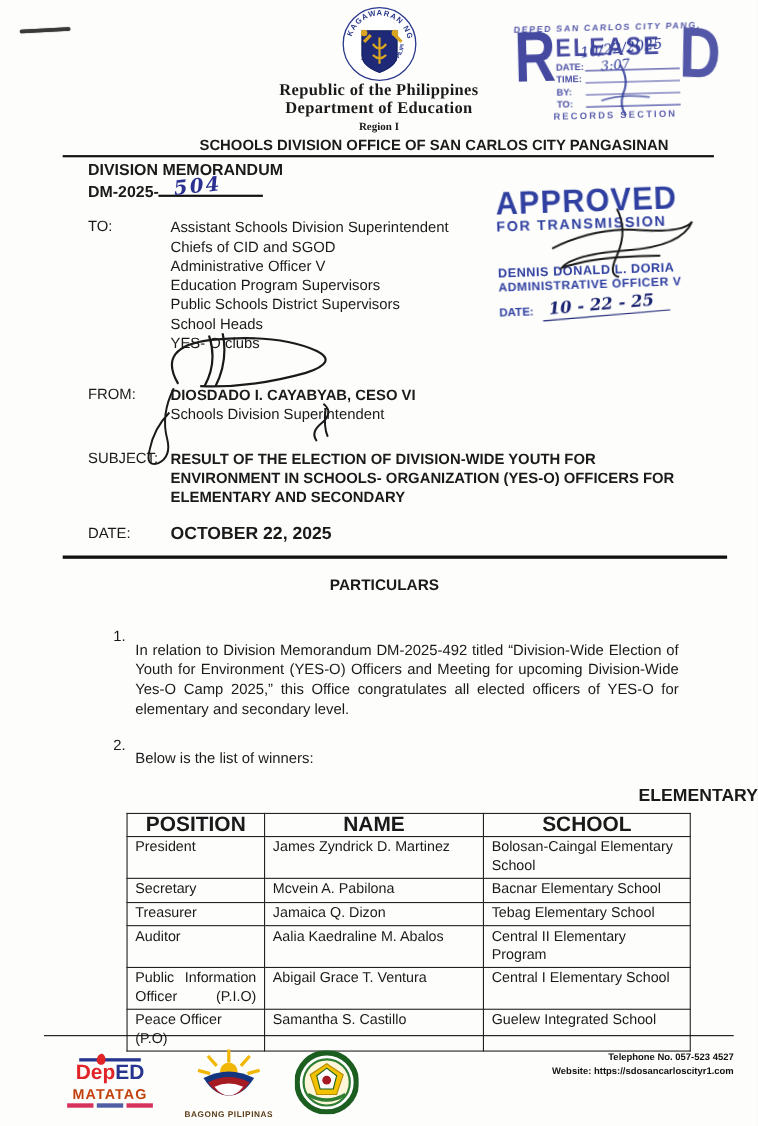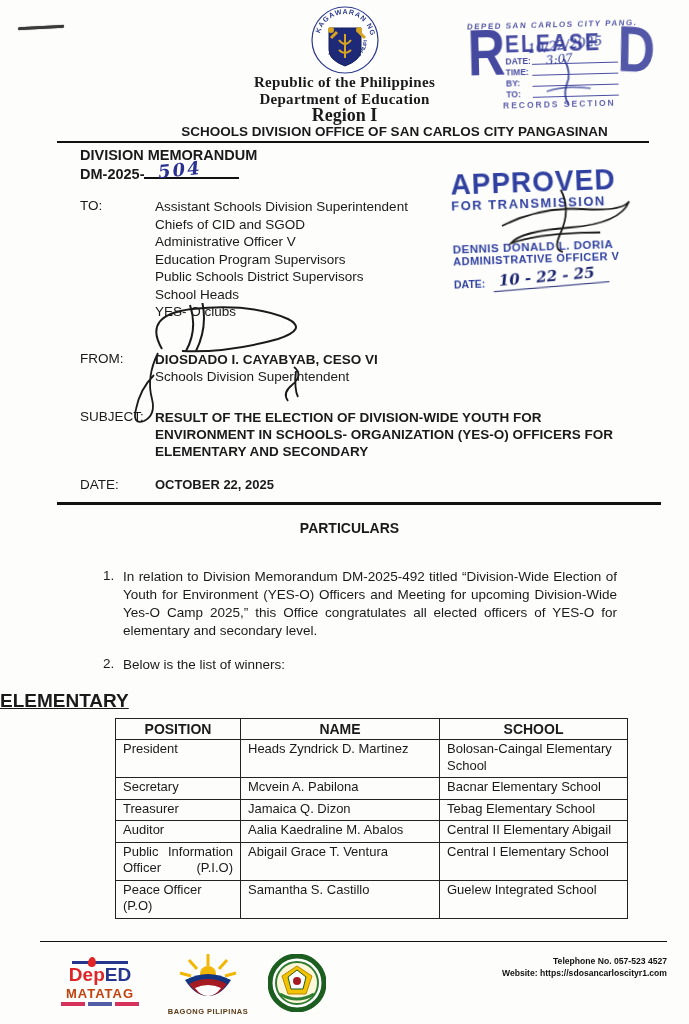--- a/index.html
+++ b/index.html
@@ -5,21 +5,21 @@
   html,body{margin:0;padding:0;background:#e8e8e8;}
   .page{
     position:relative;width:689px;height:1024px;margin:0 auto;
     background:#fdfdfc;overflow:hidden;
     font-family:"Liberation Sans",sans-serif;color:#1a1a1a;
   }
   
   .header{position:relative;text-align:center;padding-top:6px;}
   .seal{display:block;margin:0 auto;}
   .h-republic,.h-dept{font-family:"Liberation Serif",serif;font-weight:bold;font-size:15px;line-height:17px;letter-spacing:.3px;}
-  .h-region{font-family:"Liberation Serif",serif;font-weight:bold;font-size:18px;line-height:15px;text-align:center;}
+  .h-region{font-family:"Liberation Serif",serif;font-weight:bold;font-size:10px;line-height:15px;text-align:center;}
   .h-office{font-weight:bold;font-size:13.5px;line-height:17px;transform:translateX(50px);}
   .rule-thin{border:none;border-top:2px solid #111;margin:1px 40px 0 57px;}
   .rule-thick{border:none;border-top:3px solid #111;margin:10px 28px 0 57px;}
   .rule-footer{border:none;border-top:1.5px solid #111;margin:0 22px 0 40px;}
   
   .memo{margin-left:80px;margin-right:40px;}
   .m-title{font-weight:bold;font-size:14.5px;margin-top:4px;}
   .m-number{font-weight:bold;font-size:14.5px;position:relative;height:22px;}
   .m-number .blank{display:inline-block;width:95px;border-bottom:2px solid #111;vertical-align:baseline;height:14px;}
   .hand{font-family:"DejaVu Serif",serif;font-style:italic;}
@@ -27,33 +27,33 @@
   .row{display:flex;margin-top:0;}
   .row .label{width:75px;flex:none;font-size:13.5px;}
   .to-block{margin-top:13px;}
   .to-list div{font-size:13.5px;line-height:17.5px;}
   .from-block{margin-top:30px;position:relative;}
   .from-name{font-weight:bold;font-size:13.5px;line-height:17px;}
   .from-title{font-size:13.5px;line-height:17px;}
   .subj-block{margin-top:24px;}
   .subj-lines div{font-weight:bold;font-size:13.5px;line-height:17px;}
   .date-block{margin-top:17px;}
-  .date-val{font-weight:bold;font-size:13px;}
+  .date-val{font-weight:bold;font-size:16px;}
   
   .part-title{text-align:center;font-weight:bold;font-size:14px;margin-top:15px;padding-left:10px;}
   .p-item{display:flex;margin:0 72px 0 103px;}
   .p-item .num{width:20px;flex:none;font-size:13.5px;}
-  .p-item .txt{font-size:13.5px;line-height:18px;text-align:justify;}
+  .p-item .txt{font-size:13.5px;line-height:18px;text-align:justify;margin-top:11px;}
   .p1{margin-top:32px;}
   .p2{margin-top:16px;}
   
-  .tbl-title{text-align:left;font-weight:bold;font-size:19px;margin-top:16px;text-decoration:underline;}
+  .tbl-title{text-align:right;font-weight:bold;font-size:16px;margin-top:16px;}
   table.winners{border-collapse:collapse;margin:6px 0 0 115px;width:512px;table-layout:fixed;}
   table.winners th,table.winners td{border:1.6px solid #222;font-size:13px;padding:1px 7px 3px 7px;vertical-align:top;line-height:16.5px;}
-  table.winners th{font-size:14px;text-align:center;padding:2px 4px;}
+  table.winners th{font-size:19px;text-align:center;padding:2px 4px;}
   col.c1{width:125px;}col.c2{width:199px;}col.c3{width:188px;}
   td.jpos{text-align:justify;text-align-last:justify;}
   
   .released{
     position:absolute;left:468px;top:20px;width:192px;color:#2b2f93;
     transform:rotate(-1.5deg);filter:blur(.3px);opacity:.95;
   }
   .rs-header{font-size:8px;font-weight:bold;letter-spacing:1.5px;transform:skewX(-6deg);opacity:.85;white-space:nowrap;}
   .rs-main{display:flex;align-items:flex-start;}
   .rs-R{font-size:52px;font-weight:900;line-height:.85;transform:scaleY(1.25);opacity:.92;}
@@ -252,37 +252,37 @@
     <thead>
       <tr>
         <th>POSITION</th>
         <th>NAME</th>
         <th>SCHOOL</th>
       </tr>
     </thead>
     <tbody>
       <tr>
         <td>President</td>
-        <td>Heads Zyndrick D. Martinez</td>
+        <td>James Zyndrick D. Martinez</td>
         <td>Bolosan-Caingal Elementary School</td>
       </tr>
       <tr>
         <td>Secretary</td>
         <td>Mcvein A. Pabilona</td>
         <td>Bacnar Elementary School</td>
       </tr>
       <tr>
         <td>Treasurer</td>
         <td>Jamaica Q. Dizon</td>
         <td>Tebag Elementary School</td>
       </tr>
       <tr>
         <td>Auditor</td>
         <td>Aalia Kaedraline M. Abalos</td>
-        <td>Central II Elementary Abigail</td>
+        <td>Central II Elementary Program</td>
       </tr>
       <tr>
         <td class="jpos">Public Information Officer (P.I.O)</td>
         <td>Abigail Grace T. Ventura</td>
         <td>Central I Elementary School</td>
       </tr>
       <tr>
         <td>Peace Officer (P.O)</td>
         <td>Samantha S. Castillo</td>
         <td>Guelew Integrated School</td>

